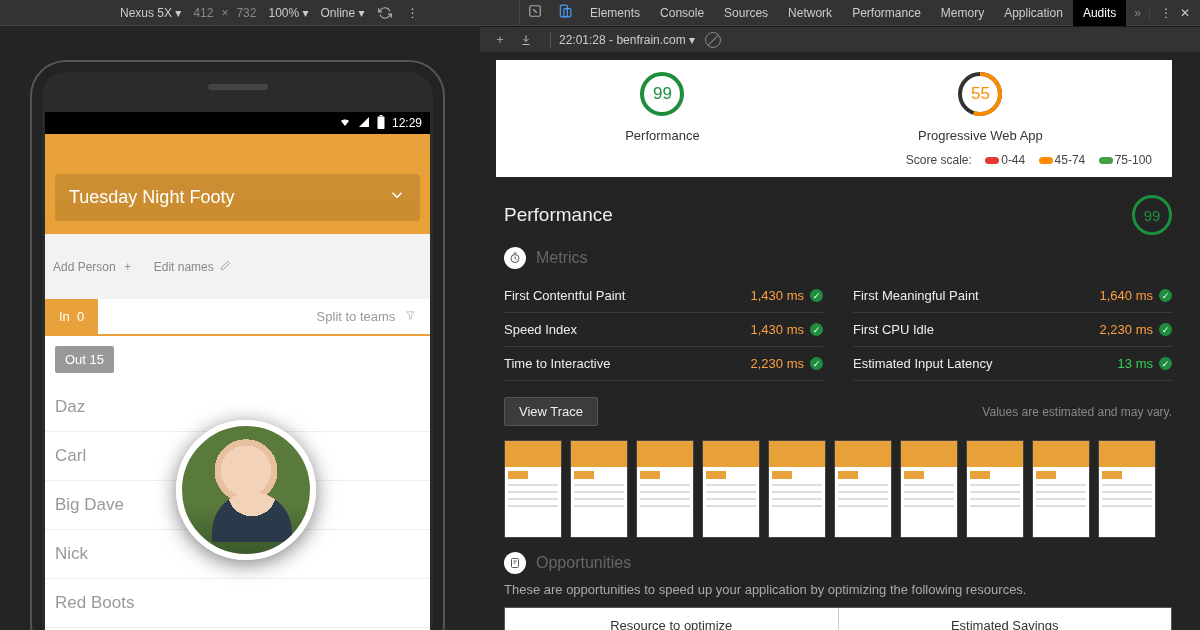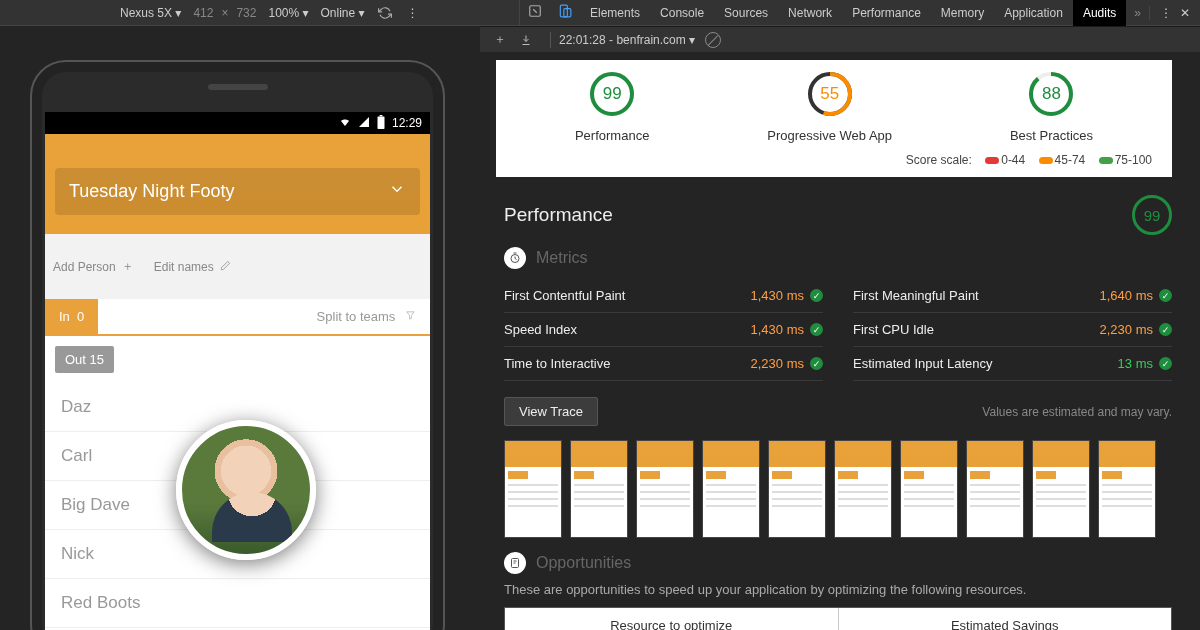--- a/index.html
+++ b/index.html
@@ -29,31 +29,31 @@
   
   .phone { position: absolute; top: 60px; left: 30px; width: 415px; height: 600px; background: #2b2b2b; border-radius: 36px; border: 2px solid #555; box-shadow: inset 0 0 0 10px #232323; }
   .phone-top { height: 50px; display:flex; align-items:center; justify-content:center; }
   .speaker { width: 60px; height: 6px; background:#444; border-radius:3px; }
   .phone-screen { margin: 0 13px; background:#000; height: 530px; overflow:hidden; }
   .status-bar { height: 22px; background:#000; color:#fff; display:flex; justify-content:flex-end; align-items:center; gap:6px; padding: 0 8px; font-size: 12px; }
   .stat-ico { display:inline-block; }
   
   .app { background:#fff; height: 508px; }
   .app-header { background: linear-gradient(#e9a23b, #e8a136); height: 100px; position:relative; }
-  .app-hbar { background: rgba(0,0,0,0.12); margin: 0 10px; border-radius:4px; color:#fff; padding: 12px 14px; font-size: 18px; display:flex; align-items:center; justify-content:space-between; position:relative; top: 34px; }
+  .app-hbar { background: rgba(0,0,0,0.12); margin: 0 10px; border-radius:4px; color:#fff; padding: 12px 14px; font-size: 18px; display:flex; align-items:center; justify-content:space-between; position:relative; top: 40px; }
   .chev { color:#fff; }
   .app-actions { background:#f2f2f2; padding: 24px 8px; display:flex; gap: 20px; font-size: 12px; color:#888; }
   .act { display:flex; align-items:center; gap:6px; cursor:pointer; }
   .tabs-strip { border-bottom: 2px solid #e9a23b; display:flex; align-items:flex-start; font-size: 13px; color:#999; }
   .tabi { padding: 10px 10px; }
   .tabi.in { background:#e9a23b; color:#fff; padding: 10px 14px; }
   .tabi.right { margin-left:auto; padding-right: 14px; }
   .out-row { padding: 10px; font-size:13px; color:#888; }
   .out-pill { background:#999; color:#fff; padding: 6px 10px; border-radius:2px; display:inline-block; }
-  .plist .pitem { padding: 14px 16px; font-size: 17px; color:#999; border-bottom: 1px solid #eee; }
+  .plist .pitem { padding: 14px 10px; font-size: 17px; color:#999; border-bottom: 1px solid #eee; }
   
   
   .avatar { position:absolute; top: 420px; left: 176px; width: 140px; height:140px; border-radius:50%; background: radial-gradient(circle at 50% 35%, #f2d2b8 0 24%, #e8c0a0 24% 30%, transparent 30%), linear-gradient(#5a7a3c 60%, #3a5a2c); border: 6px solid #fff; box-shadow: 0 4px 20px rgba(0,0,0,0.5); overflow:hidden; }
   .avatar::after { content:''; position:absolute; bottom:12px; left:30px; width:80px; height:50px; background: radial-gradient(circle at 50% 0%, #f2d2b8 0 38%, transparent 38%), #2a3a4a; border-radius: 40px 40px 0 0; }
   
   
   .audits { position:absolute; top: 52px; left: 480px; right: 0; bottom:0; overflow:hidden; }
   .score-card { background:#fff; margin: 8px 28px 12px 16px; padding: 10px 20px 10px; }
   .scores { display:flex; justify-content: space-around; align-items:center; }
   .score { text-align:center; }
@@ -251,30 +251,20 @@
       <div class="score">
         <div class="ring">
           <svg width="48" height="48">
               <circle cx="24" cy="24" r="20" stroke="#333" stroke-width="4" fill="none"></circle>
               <circle cx="24" cy="24" r="20" stroke="#fb8c00" stroke-width="4" fill="none" stroke-dasharray="126" stroke-dashoffset="57"></circle>
             </svg>
           <span style="color:#fb8c00;">55</span>
         </div>
         <div class="ring-text">Progressive Web App</div>
       </div>
-      <div class="score">
-        <div class="ring">
-          <svg width="48" height="48">
-              <circle cx="24" cy="24" r="20" stroke="#eee" stroke-width="4" fill="none"></circle>
-              <circle cx="24" cy="24" r="20" stroke="#1e8e3e" stroke-width="4" fill="none" stroke-dasharray="126" stroke-dashoffset="15"></circle>
-            </svg>
-          <span style="color:#1e8e3e;">88</span>
-        </div>
-        <div class="ring-text">Best Practices</div>
-      </div>
     </div>
     <div class="scale">
       <span>Score scale:</span>
       <span class="dot dr"></span><span>0-44</span>
       <span class="dot do_"></span><span>45-74</span>
       <span class="dot dg"></span><span>75-100</span>
     </div>
   </div>
 
   <div class="perf-head">

